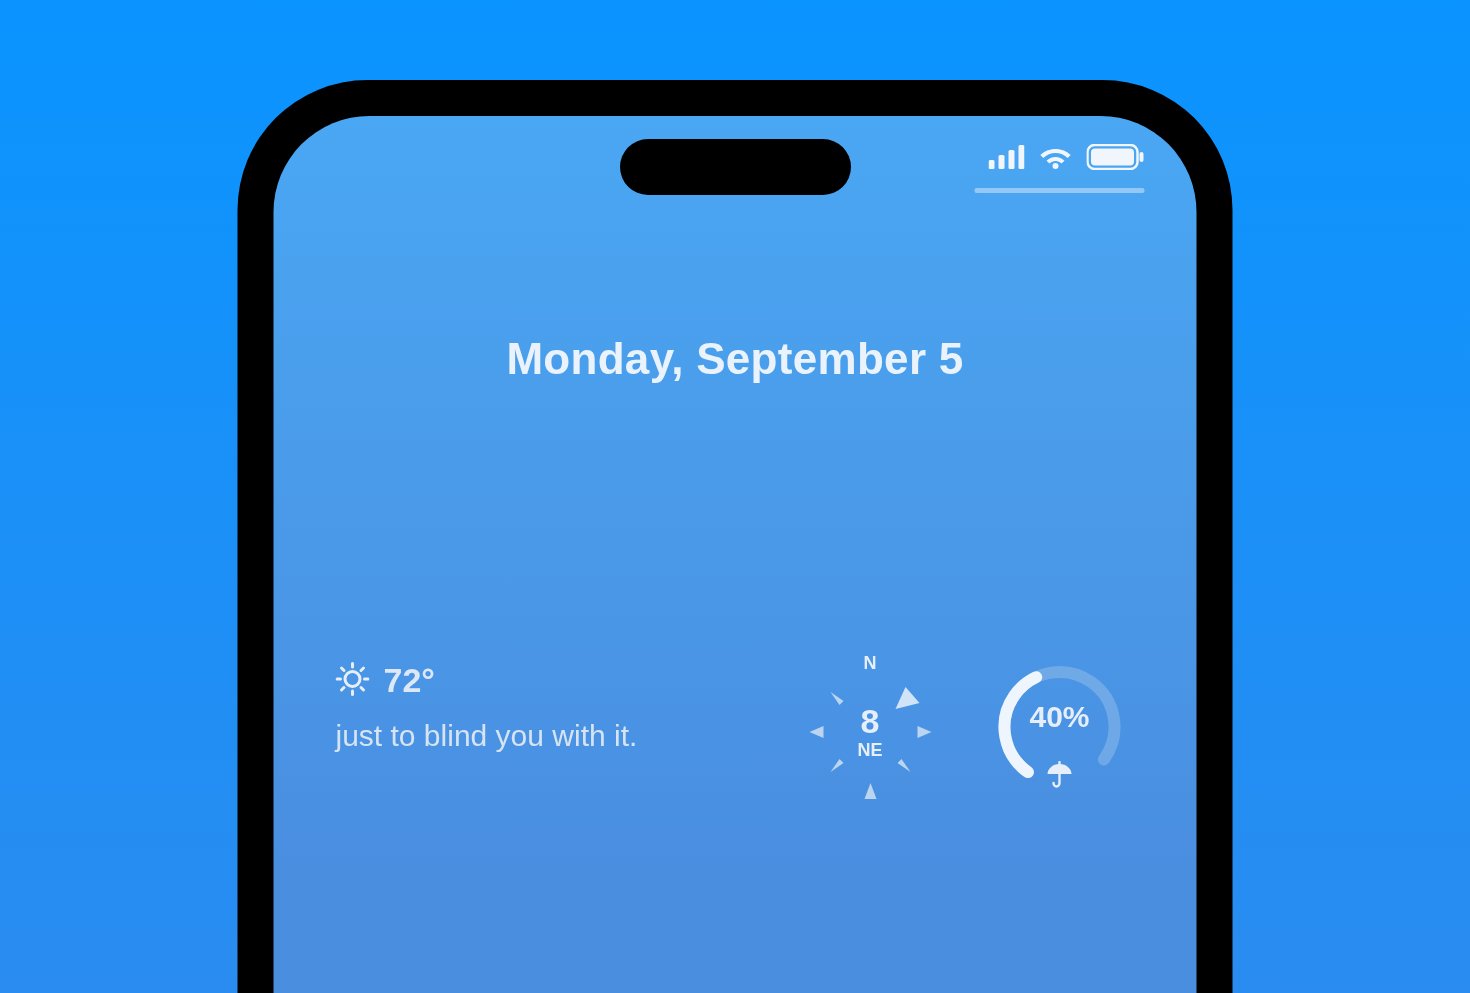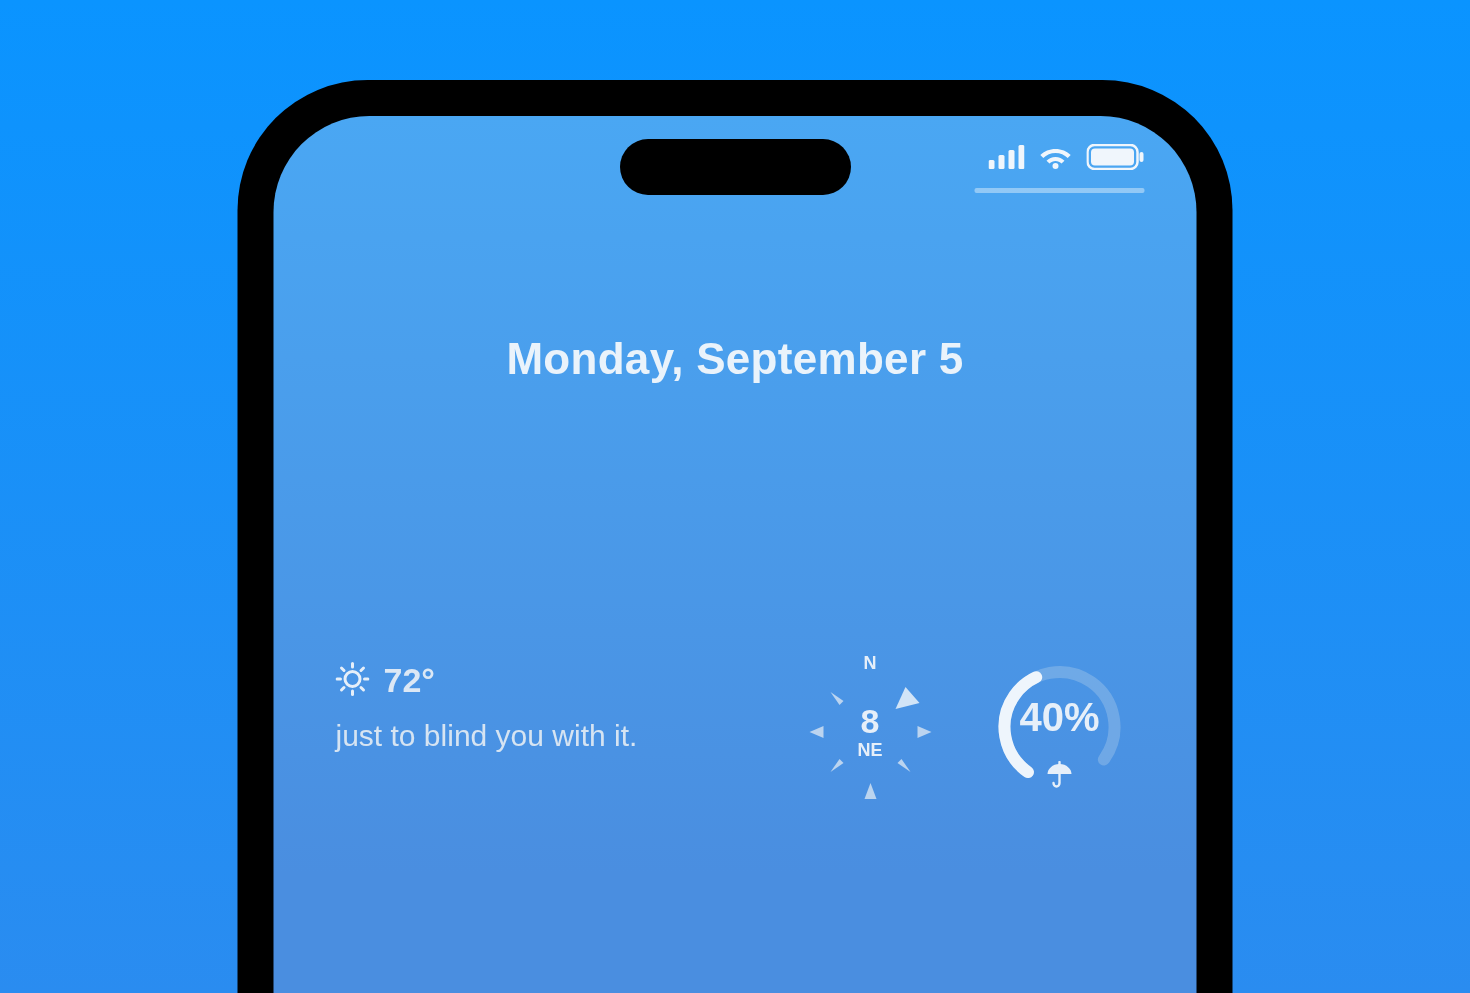--- a/index.html
+++ b/index.html
@@ -147,21 +147,21 @@
   .precip-widget {
     position: relative;
     width: 150px;
     height: 150px;
     margin-top: -4px;
   }
   .precip-center {
     position: absolute;
     top: 40%; left: 50%;
     transform: translate(-50%, -50%);
-    font-size: 40px;
+    font-size: 30px;
     font-weight: 700;
     color: #e6eff9;
   }
   .precip-icon {
     position: absolute;
     bottom: 14px;
     left: 50%;
     transform: translateX(-50%);
   }
 </style>

